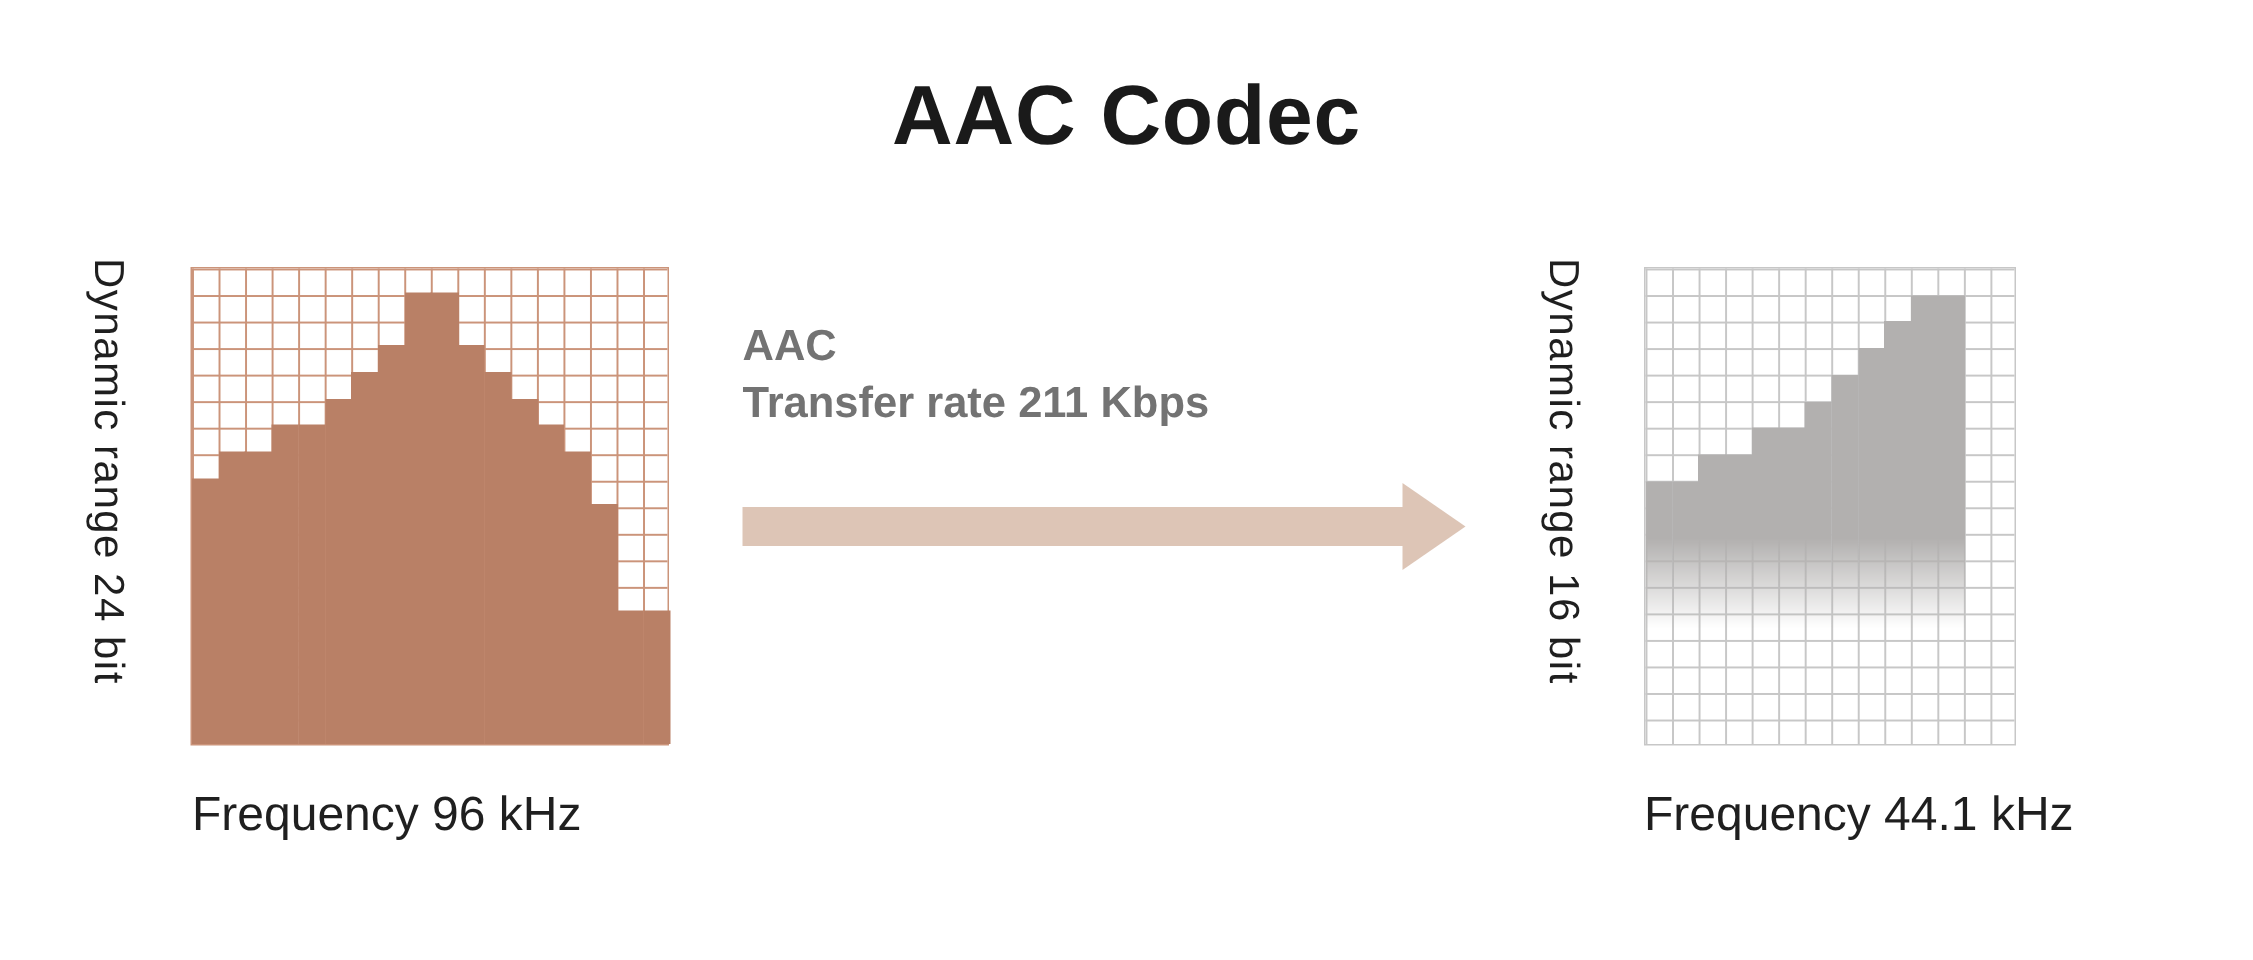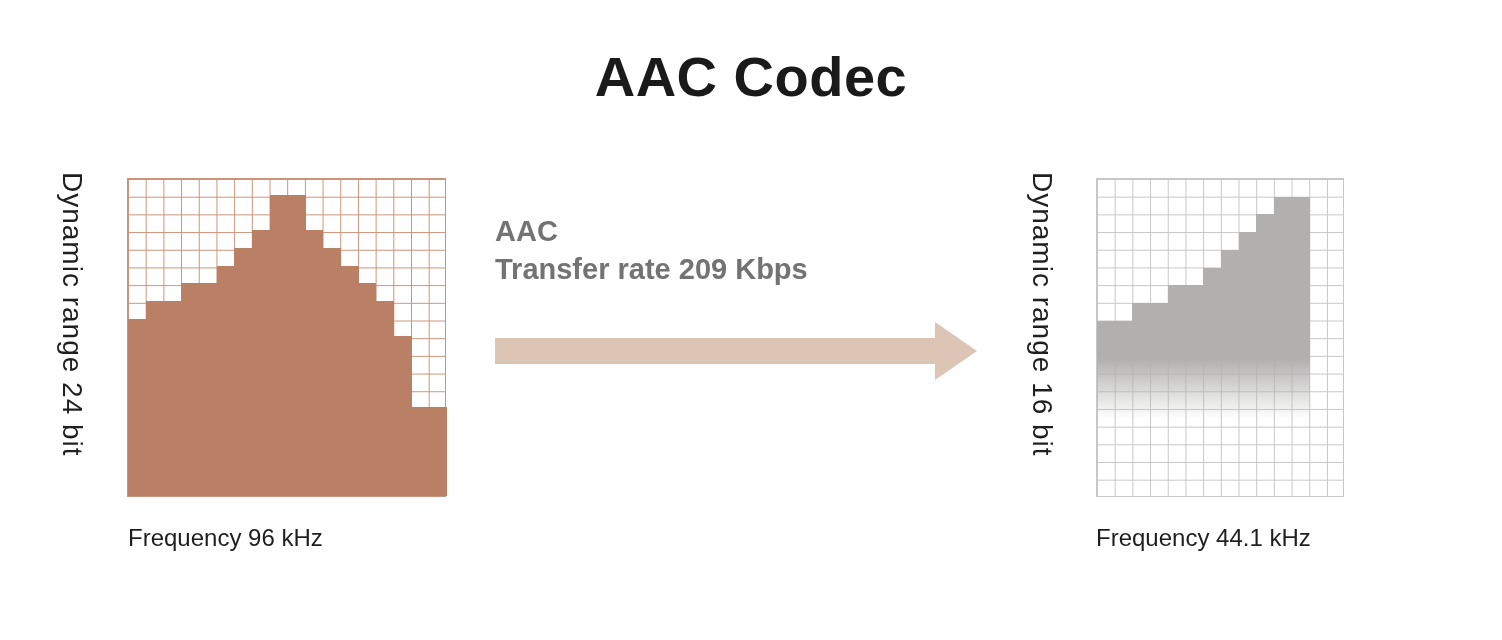--- a/index.html
+++ b/index.html
@@ -36,21 +36,21 @@
     box-sizing: border-box;
     background-color: #ffffff;
   }
   #grid-left  { left: 127px;  top: 178px; }
   #grid-right { left: 1096px; top: 178px; }
   .grid .shape { position: absolute; left: 0; top: 0; right: 0; bottom: 0; }
   .grid .shape-col { position: absolute; }
   .xlabel {
     position: absolute;
     top: 524px;
-    font-size: 24px;
+    font-size: 32px;
     color: #1f1f1f;
     white-space: nowrap;
   }
   .xlabel-left  { left: 128px; }
   .xlabel-right { left: 1096px; }
   .arrow-caption {
     position: absolute;
     left: 495px;
     top: 212px;
     font-size: 29px;
@@ -107,21 +107,21 @@
         <div class="shape-col" style="left: 247.8px; width: 18.3px; background: rgb(185, 128, 102); bottom: 0px; height: 194.7px;"></div>
         <div class="shape-col" style="left: 265.5px; width: 18.3px; background: rgb(185, 128, 102); bottom: 0px; height: 159.3px;"></div>
         <div class="shape-col" style="left: 283.2px; width: 18.3px; background: rgb(185, 128, 102); bottom: 0px; height: 88.5px;"></div>
         <div class="shape-col" style="left: 300.9px; width: 18.3px; background: rgb(185, 128, 102); bottom: 0px; height: 88.5px;"></div>
       </div>
     </div>
   <div class="xlabel xlabel-left">Frequency 96 kHz</div>
 
   <div class="arrow-caption">
     <div>AAC</div>
-    <div>Transfer rate 209 Kbps</div>
+    <div>Transfer rate 211 Kbps</div>
   </div>
   <div class="arrow">
     <div class="arrow-body" style="background: rgb(221, 197, 182);"></div>
     <div class="arrow-head" style="border-left-color: rgb(221, 197, 182);"></div>
   </div>
 
   <div class="ylabel ylabel-right">Dynamic range  16 bit</div>
   <div class="grid" id="grid-right" style="width: 247.8px; height: 318.6px; border: 1px solid rgb(199, 199, 199); background-image: linear-gradient(to right, rgb(199, 199, 199) 1px, transparent 1px), linear-gradient(rgb(199, 199, 199) 1px, transparent 1px); background-size: 17.7px 17.7px;">
       <div class="shape" style="mask-image: linear-gradient(rgb(0, 0, 0) 180px, rgba(0, 0, 0, 0) 240px);">
         <div class="shape-col" style="left: 0px; width: 18.3px; background: rgb(178, 176, 175); top: 141.6px; height: 98.4px;"></div>

